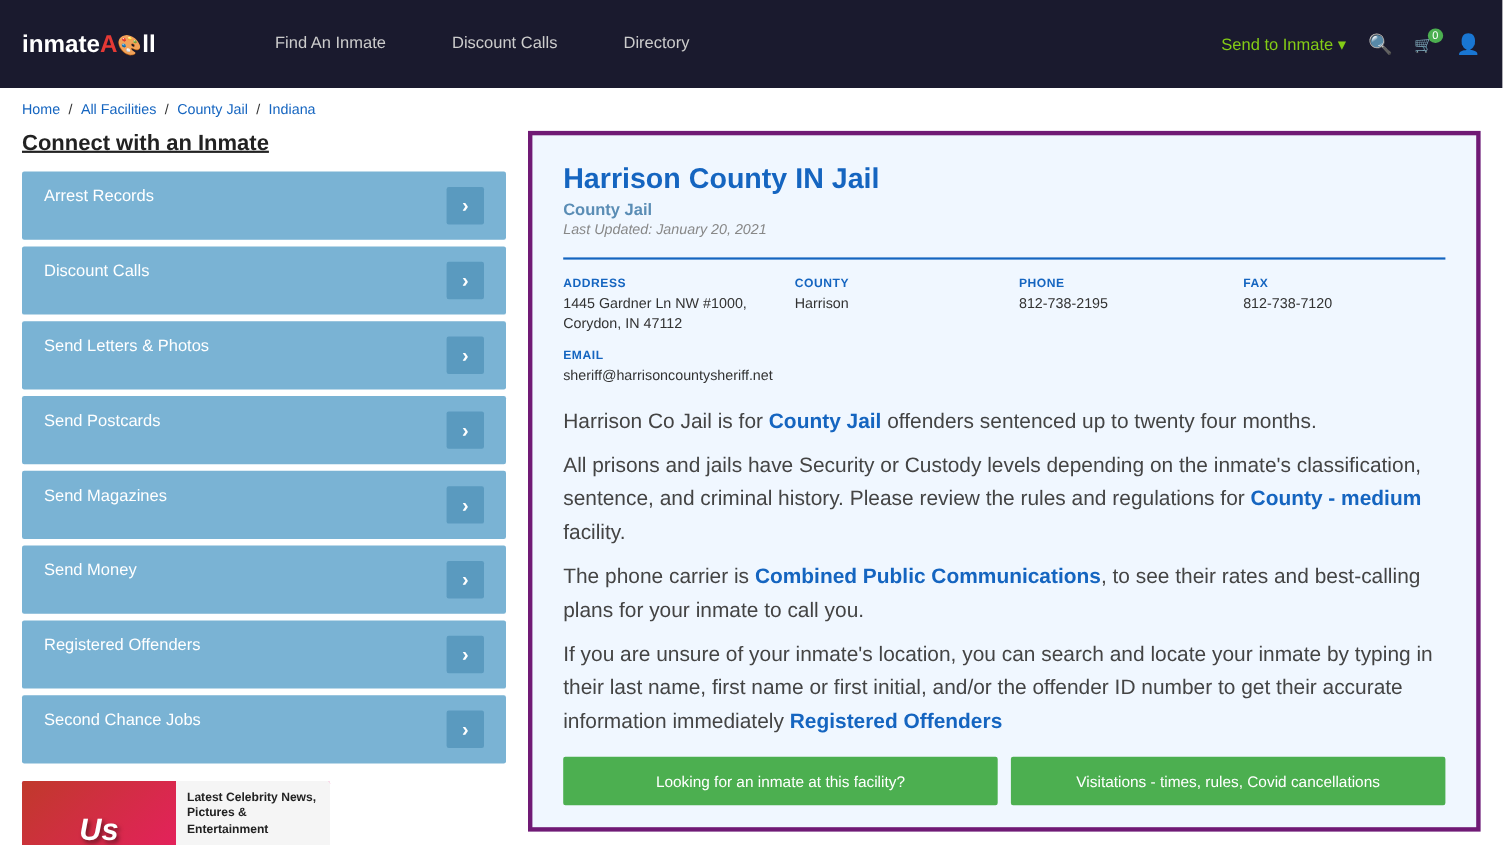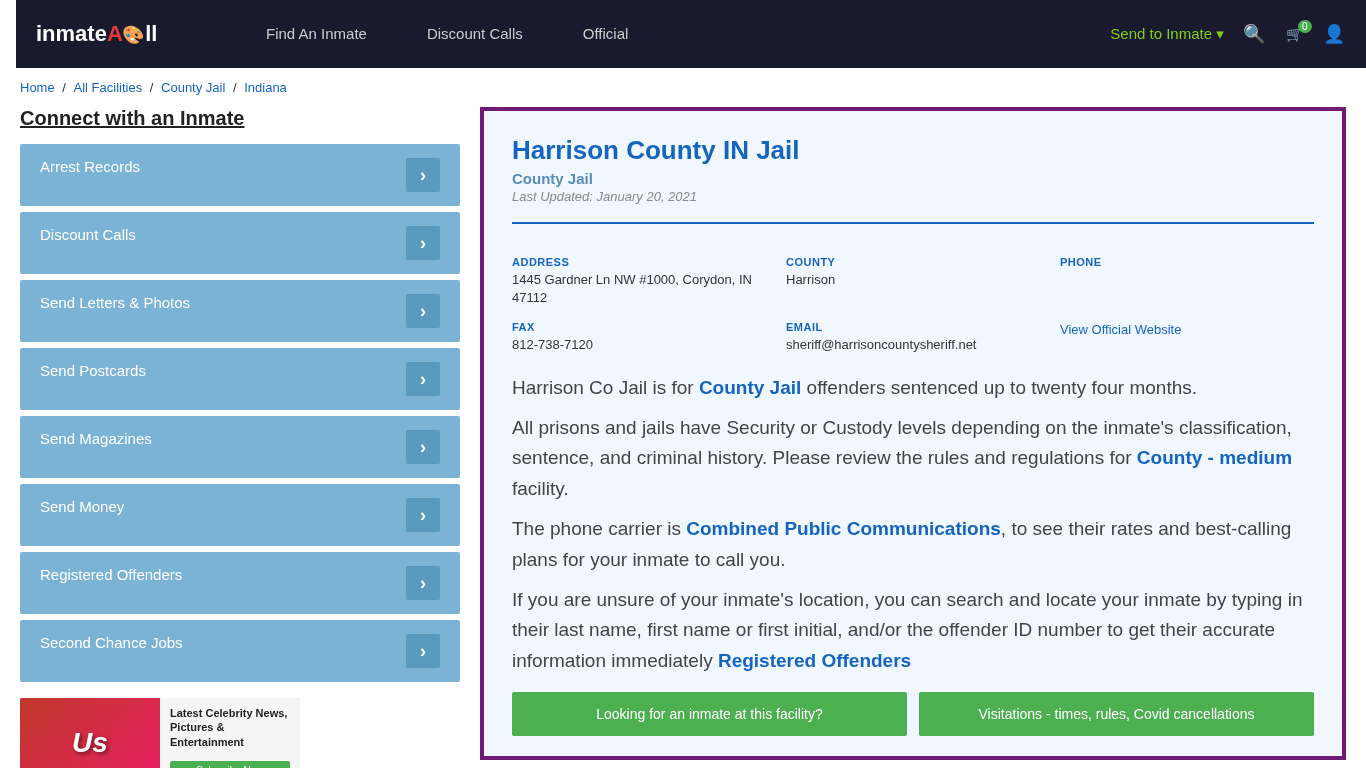--- a/index.html
+++ b/index.html
@@ -4,23 +4,22 @@
   <style>
     * { margin: 0; padding: 0; box-sizing: border-box; }
     body { font-family: Arial, sans-serif; font-size: 14px; color: #333; background: #fff; width: 1366px; }
 
     
     .header {
       background: #1a1a2e;
       display: flex;
       align-items: center;
       padding: 0 20px;
-      height: 68px;
+      height: 80px;
       gap: 40px;
-      margin-left: 16px;
     }
     .logo-area {
       display: flex;
       align-items: center;
       gap: 4px;
       min-width: 160px;
     }
     .logo-text {
       font-size: 22px;
       font-weight: bold;
@@ -195,24 +194,24 @@
       margin-bottom: 2px;
     }
     .facility-updated {
       font-size: 13px;
       color: #888;
       font-style: italic;
       margin-bottom: 18px;
     }
     .info-grid {
       display: grid;
-      grid-template-columns: 1fr 1fr 1fr;
+      grid-template-columns: 1fr 1fr 1fr 1fr;
       gap: 14px 20px;
       border-top: 2px solid #1565c0;
-      padding-top: 32px;
+      padding-top: 16px;
       margin-bottom: 18px;
     }
     .info-block {}
     .info-label {
       font-size: 11px;
       font-weight: bold;
       color: #1565c0;
       text-transform: uppercase;
       letter-spacing: 0.5px;
       margin-bottom: 3px;
@@ -279,21 +278,21 @@
 
 <header class="header">
   <div class="logo-area">
     <span class="logo-text">
       inmate<span style="color:#e53935;">A</span><span style="font-size:18px;">🎨</span>ll
     </span>
   </div>
   <nav class="nav">
     <a class="nav-item">Find An Inmate</a>
     <a class="nav-item">Discount Calls</a>
-    <a class="nav-item">Official</a>
+    <a class="nav-item">Directory</a>
   </nav>
   <div class="nav-right">
     <span class="send-to-inmate">Send to Inmate ▾</span>
     <span class="header-icon">🔍</span>
     <span class="cart-badge">
       🛒<span class="badge">0</span>
     </span>
     <span class="header-icon">👤</span>
   </div>
 </header>
@@ -378,31 +377,29 @@
         <div class="info-block">
           <div class="info-label">ADDRESS</div>
           <div class="info-value">1445 Gardner Ln NW #1000, Corydon, IN 47112</div>
         </div>
         <div class="info-block">
           <div class="info-label">COUNTY</div>
           <div class="info-value">Harrison</div>
         </div>
         <div class="info-block">
           <div class="info-label">PHONE</div>
+          <div class="info-value">812-738-2195</div>
         </div>
         <div class="info-block">
           <div class="info-label">FAX</div>
           <div class="info-value">812-738-7120</div>
         </div>
         <div class="info-block">
           <div class="info-label">EMAIL</div>
           <div class="info-value">sheriff@harrisoncountysheriff.net</div>
-        </div>
-        <div class="info-block">
-          <a class="info-link" href="#">View Official Website</a>
         </div>
       </div>
 
       <p class="description">
         <span>Harrison Co Jail is for </span><a href="#">County Jail</a><span> offenders sentenced up to twenty four months.</span>
       </p>
       <p class="description">
         <span>All prisons and jails have Security or Custody levels depending on the inmate's classification, sentence, and criminal history. Please review the rules and regulations for </span><a href="#">County - medium</a><span> facility.</span>
       </p>
       <p class="description">

